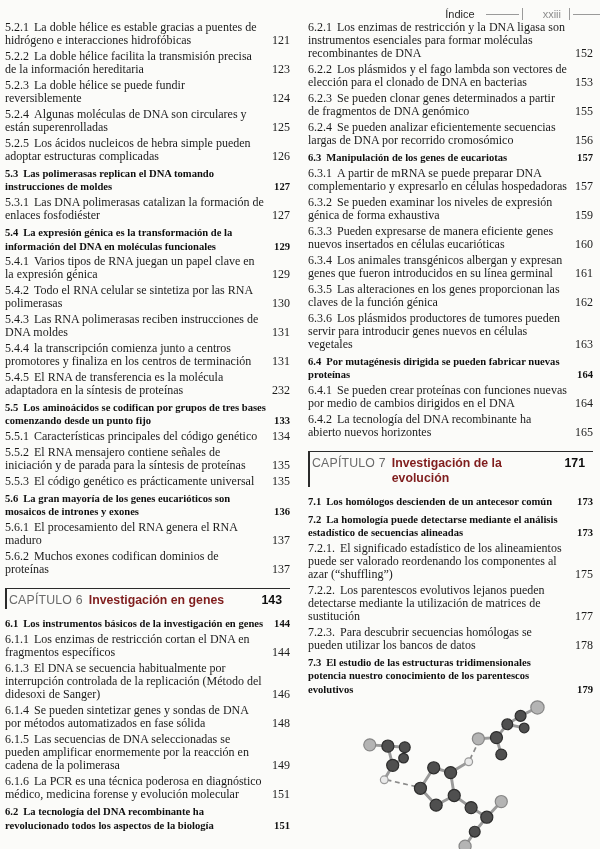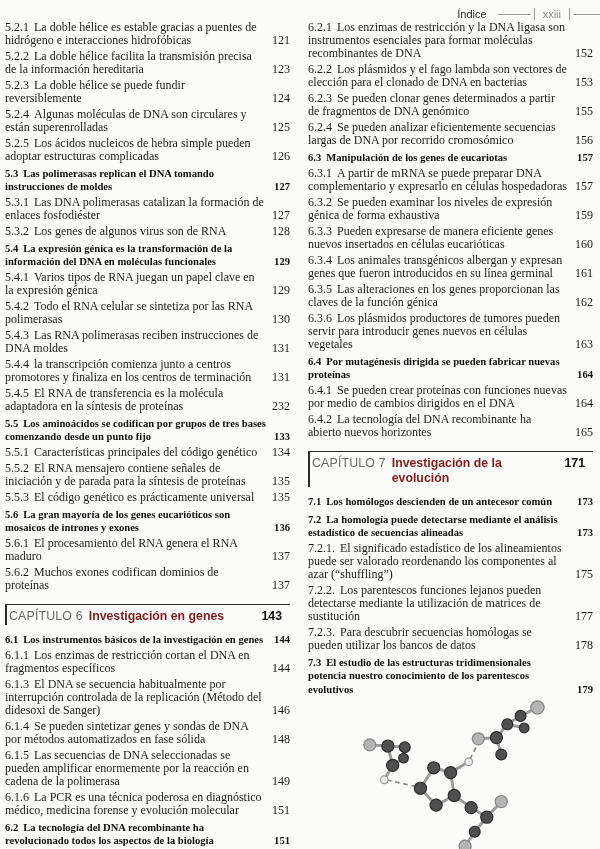--- a/index.html
+++ b/index.html
@@ -13,21 +13,21 @@
   .running-head{
     position:absolute;top:7px;left:300px;right:0;height:14px;
     display:flex;align-items:center;justify-content:flex-end;
     font-family:"Liberation Sans","DejaVu Sans",sans-serif;font-size:11px;
   }
   .rh-title{color:#2a2a2a;}
   .hrule{height:1px;background:#9a9a9a;}
   .hrule.short{width:33px;margin-left:11px;margin-right:3px;}
   .hrule.end{width:27px;margin-left:3px;}
   .vbar{width:1px;height:12px;background:#9a9a9a;}
-  .folio{color:#8d8d8d;padding:0 8px;}
+  .folio{color:#8d8d8d;padding:0 8px;margin-left:12px;}
 
   
   .columns{
     position:absolute;top:21px;left:5px;right:7px;bottom:0;
     display:flex;gap:18px;
   }
   .col{flex:1;min-width:0;}
 
   .entry{
     display:flex;align-items:flex-end;
@@ -92,24 +92,20 @@
           <span class="epage">126</span>
         </div>
         <div class="entry section">
           <span class="etext"><span class="enum">5.3</span><span class="etitle">Las polimerasas replican el DNA tomando instrucciones de moldes</span></span>
           <span class="epage">127</span>
         </div>
         <div class="entry">
           <span class="etext"><span class="enum">5.3.1</span><span class="etitle">Las DNA polimerasas catalizan la formación de enlaces fosfodiéster</span></span>
           <span class="epage">127</span>
         </div>
-        <div class="entry">
-          <span class="etext"><span class="enum">5.3.2</span><span class="etitle">Los genes de algunos virus son de RNA</span></span>
-          <span class="epage">128</span>
-        </div>
         <div class="entry section">
           <span class="etext"><span class="enum">5.4</span><span class="etitle">La expresión génica es la transformación de la información del DNA en moléculas funcionales</span></span>
           <span class="epage">129</span>
         </div>
         <div class="entry">
           <span class="etext"><span class="enum">5.4.1</span><span class="etitle">Varios tipos de RNA juegan un papel clave en la expresión génica</span></span>
           <span class="epage">129</span>
         </div>
         <div class="entry">
           <span class="etext"><span class="enum">5.4.2</span><span class="etitle">Todo el RNA celular se sintetiza por las RNA polimerasas</span></span>
@@ -257,21 +253,21 @@
         </div>
         <div class="entry section">
           <span class="etext"><span class="enum">7.2</span><span class="etitle">La homología puede detectarse mediante el análisis estadístico de secuencias alineadas</span></span>
           <span class="epage">173</span>
         </div>
         <div class="entry">
           <span class="etext"><span class="enum">7.2.1.</span><span class="etitle">El significado estadístico de los alineamientos puede ser valorado reordenando los componentes al azar (“shuffling”)</span></span>
           <span class="epage">175</span>
         </div>
         <div class="entry">
-          <span class="etext"><span class="enum">7.2.2.</span><span class="etitle">Los parentescos funciones lejanos pueden detectarse mediante la utilización de matrices de sustitución</span></span>
+          <span class="etext"><span class="enum">7.2.2.</span><span class="etitle">Los parentescos evolutivos lejanos pueden detectarse mediante la utilización de matrices de sustitución</span></span>
           <span class="epage">177</span>
         </div>
         <div class="entry">
           <span class="etext"><span class="enum">7.2.3.</span><span class="etitle">Para descubrir secuencias homólogas se pueden utilizar los bancos de datos</span></span>
           <span class="epage">178</span>
         </div>
         <div class="entry section">
           <span class="etext"><span class="enum">7.3</span><span class="etitle">El estudio de las estructuras tridimensionales potencia nuestro conocimiento de los parentescos evolutivos</span></span>
           <span class="epage">179</span>
         </div>

